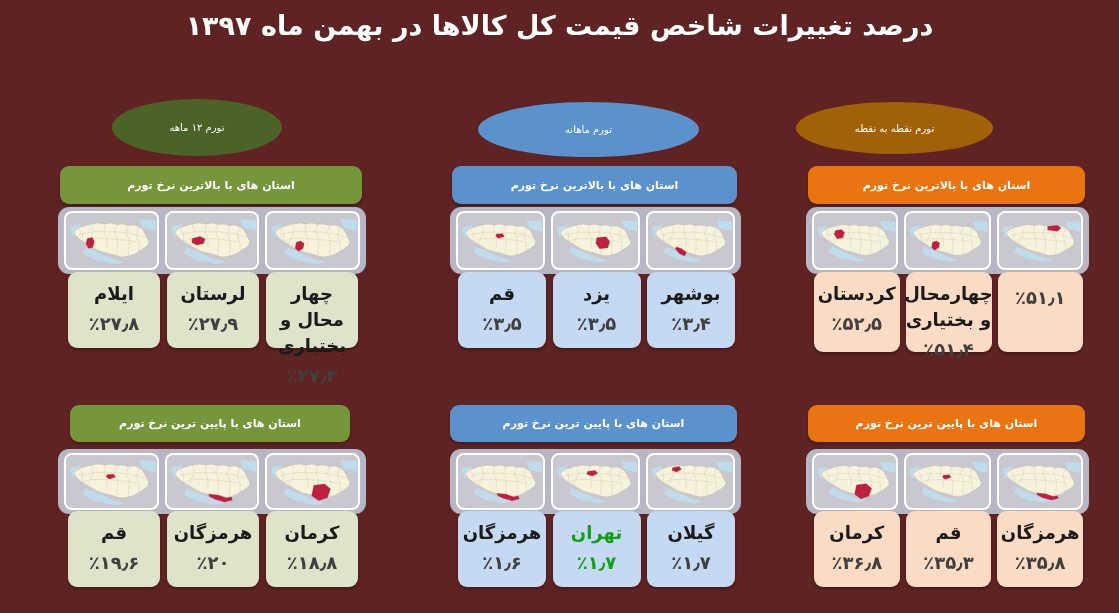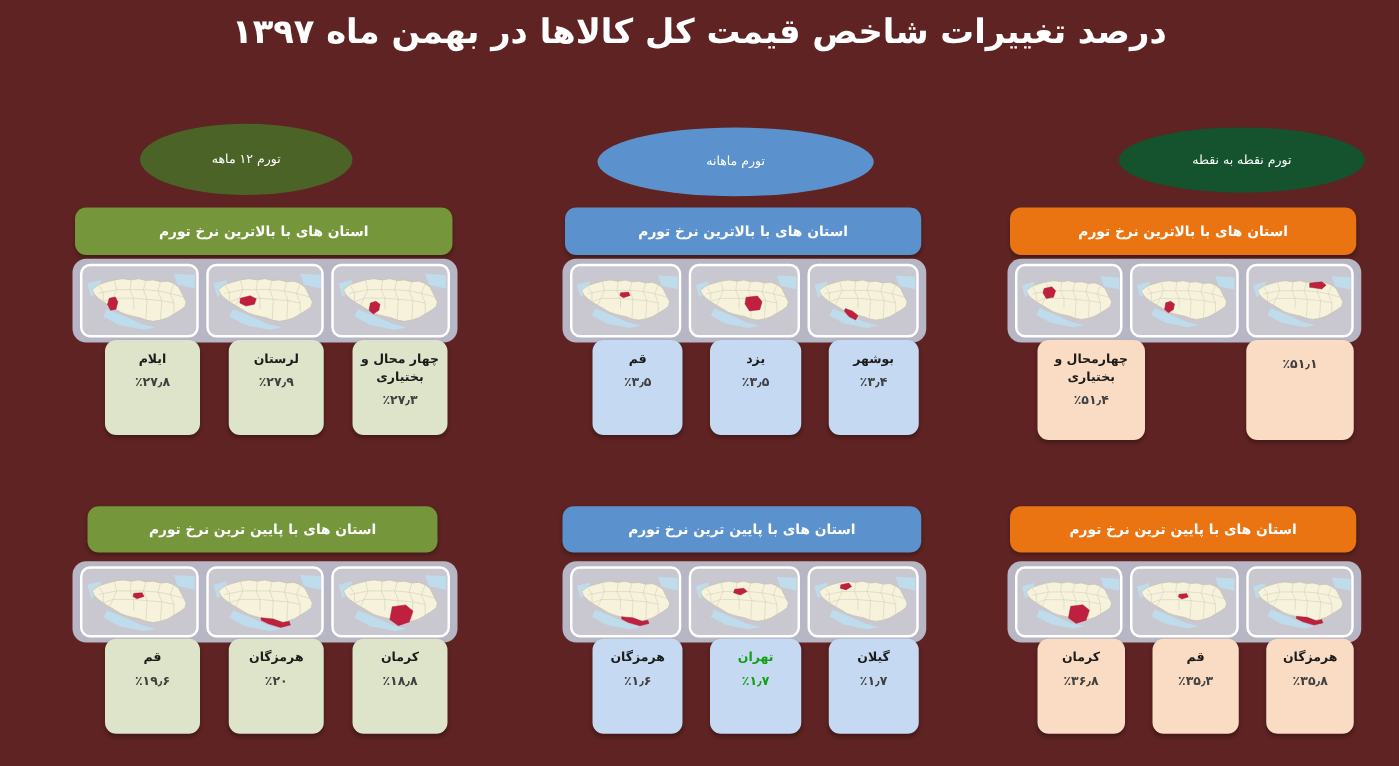--- a/index.html
+++ b/index.html
@@ -64,23 +64,22 @@
   .mapcell svg{display:block;width:100%;height:100%;}
 
   
   .cardrow{position:absolute;display:flex;justify-content:space-between;}
   .card{
     border-radius:9px;
     display:flex;flex-direction:column;
     align-items:center;justify-content:flex-start;
     padding-top:9px;box-sizing:border-box;
     direction:rtl;text-align:center;
-    font-size:10px;font-weight:bold;line-height:1.45;
+    font-size:18px;font-weight:bold;line-height:1.45;
     box-shadow:0 2px 3px rgba(0,0,0,.28);
-    margin-left:16px;
   }
   .card .pname{color:#1b1b1b;display:block;}
   .card .pval{color:#404040;display:block;margin-top:4px;}
   .card.green{background:#dde4c9;}
   .card.blue{background:#c5daf2;}
   .card.orange{background:#fadcc4;}
   .card .pname.hl,.card .pval.hl{color:#12a015;}
 </style>
 </head>
 <body>
@@ -379,21 +378,21 @@
         </div>
         <div class="card blue" style="width: 88px; height: 76px;">
           <span class="pname hl">تهران</span>
           <span class="pval hl">٪۱٫۷</span>
         </div>
         <div class="card blue" style="width: 88px; height: 76px;">
           <span class="pname">هرمزگان</span>
           <span class="pval">٪۱٫۶</span>
         </div>
       </div>
-      <div class="ellipse ell-3" style="left: 895px; top: 102px; width: 197px; height: 52px; background: #14532d;">تورم نقطه به نقطه</div>
+      <div class="ellipse ell-3" style="left: 796px; top: 102px; width: 197px; height: 52px; background: #a16207;">تورم نقطه به نقطه</div>
       <div class="bar" style="left: 808px; top: 166px; width: 277px; height: 38px; background: rgb(234, 115, 18);">استان های با بالاترین نرخ تورم</div>
       <div class="mapstrip" style="left: 806px; top: 207px; width: 283px; height: 67px;">
         <div class="mapcell">
           <svg viewBox="0 0 186 96" preserveAspectRatio="xMidYMid meet">
             <rect x="0" y="0" width="186" height="96" fill="#c9c8d1"></rect>
             <path d="M8,20 L30,14 L30,30 L14,42 Z" fill="#bfdcec"></path>
             <path d="M40,62 L70,74 L96,86 L120,92 L100,96 L60,88 L34,74 Z" fill="#bfdcec"></path>
             <path d="M150,4 L184,6 L184,28 L156,22 Z" fill="#bfdcec"></path>
             <path d="M16,30 L26,22 L38,18 L52,14 L66,12 L80,14 L92,12 L104,15 L116,14 L128,17 L140,16 L150,20 L158,26 L162,34 L166,42 L170,50 L168,58 L160,64 L150,70 L140,76 L128,80 L116,82 L104,80 L94,76 L84,74 L74,72 L64,68 L54,62 L44,56 L34,50 L26,44 L20,38 Z" fill="#f6f2dc" stroke="#c5bfa6" stroke-width="1.1"></path>
             <path d="M52,14 L56,30 L50,44 L44,56" fill="none" stroke="#cfcab4" stroke-width="0.9"></path>
@@ -447,20 +446,24 @@
           </svg>
         </div>
       </div>
       <div class="cardrow" style="left: 814px; top: 272px; width: 269px; height: 80px; gap: 6px;">
         <div class="card orange" style="width: 86px; height: 80px;">
           <span class="pval">٪۵۱٫۱</span>
         </div>
         <div class="card orange" style="width: 86px; height: 80px;">
           <span class="pname">چهارمحال و بختیاری</span>
           <span class="pval">٪۵۱٫۴</span>
+        </div>
+        <div class="card orange" style="width: 86px; height: 80px;">
+          <span class="pname">کردستان</span>
+          <span class="pval">٪۵۲٫۵</span>
         </div>
       </div>
       <div class="bar" style="left: 808px; top: 405px; width: 277px; height: 37px; background: rgb(234, 115, 18);">استان های با پایین ترین نرخ تورم</div>
       <div class="mapstrip" style="left: 806px; top: 449px; width: 283px; height: 65px;">
         <div class="mapcell">
           <svg viewBox="0 0 186 96" preserveAspectRatio="xMidYMid meet">
             <rect x="0" y="0" width="186" height="96" fill="#c9c8d1"></rect>
             <path d="M8,20 L30,14 L30,30 L14,42 Z" fill="#bfdcec"></path>
             <path d="M40,62 L70,74 L96,86 L120,92 L100,96 L60,88 L34,74 Z" fill="#bfdcec"></path>
             <path d="M150,4 L184,6 L184,28 L156,22 Z" fill="#bfdcec"></path>

